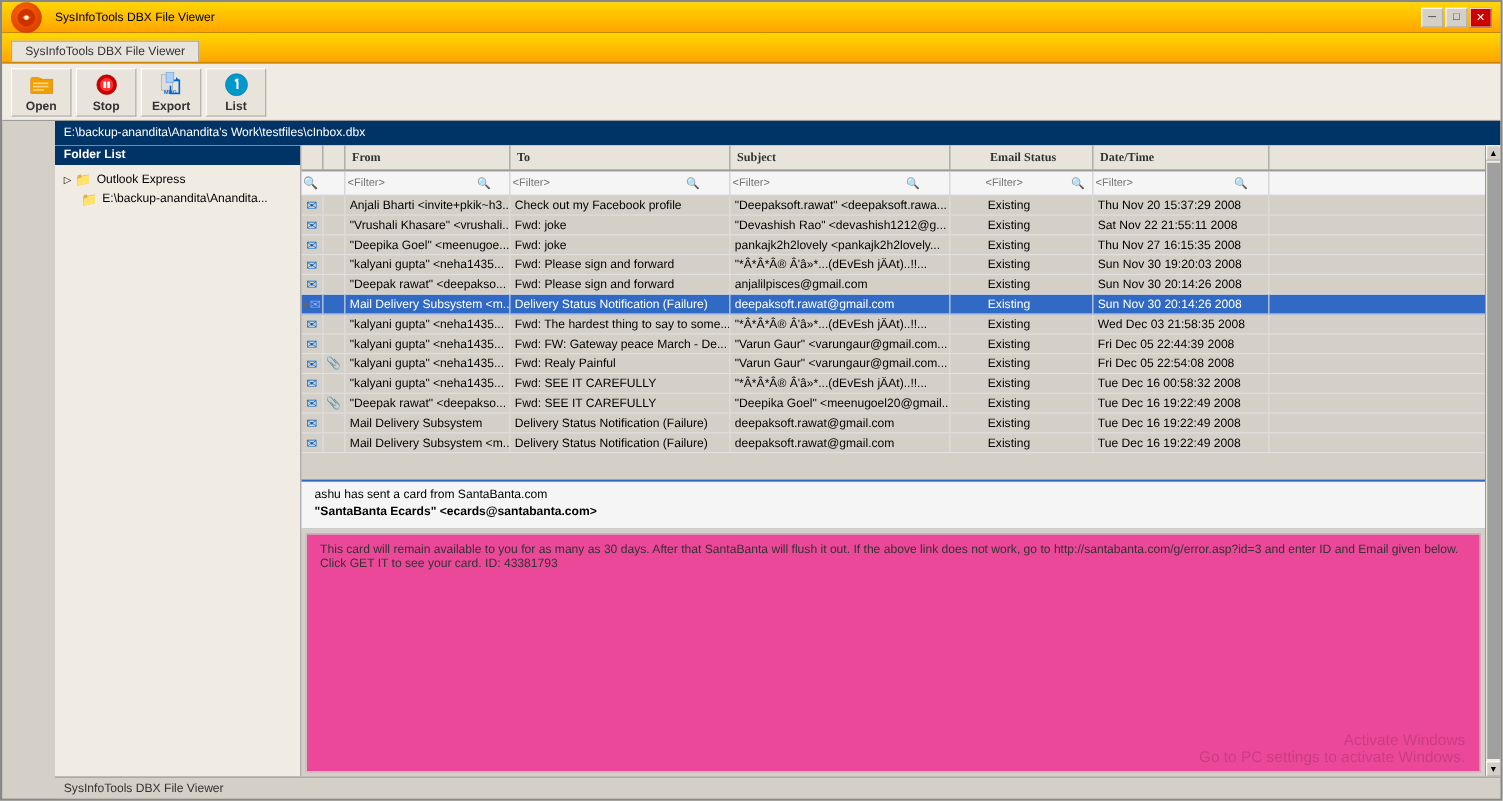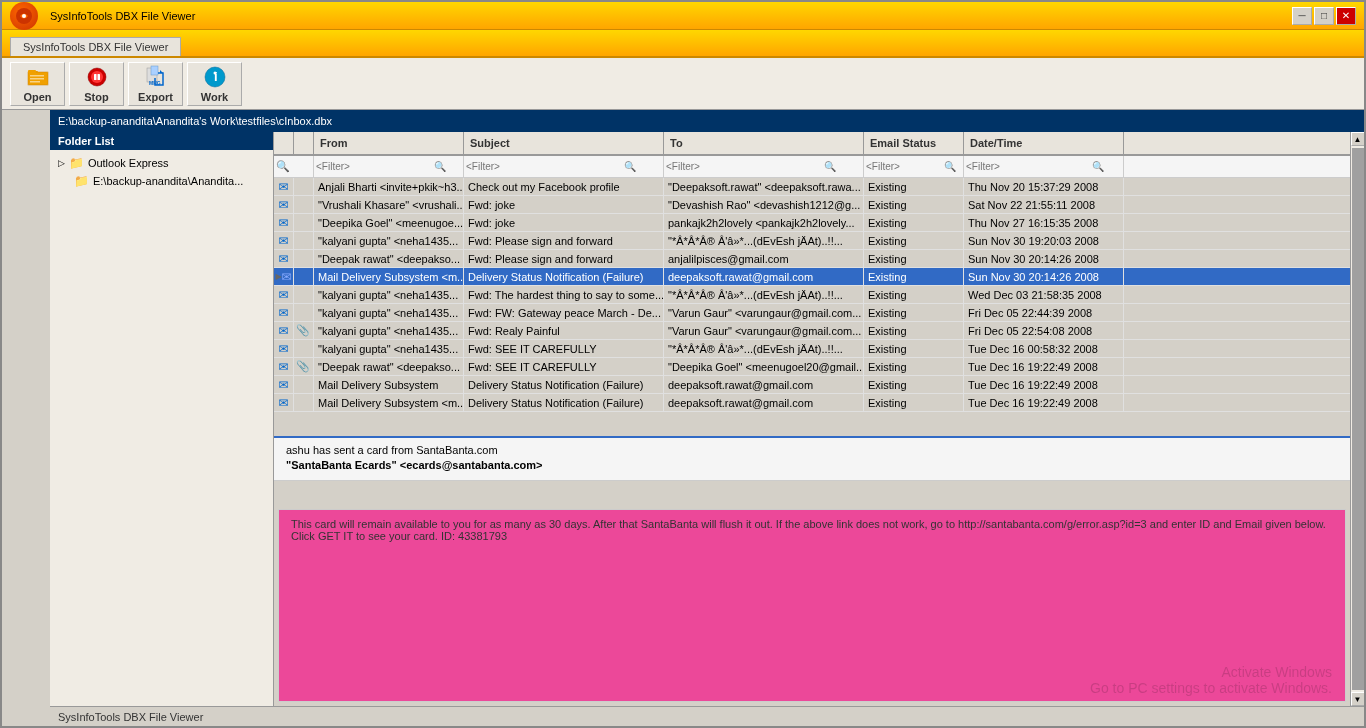--- a/index.html
+++ b/index.html
@@ -139,27 +139,28 @@
     .col-header {
       padding: 0 6px;
       font-size: 11px;
       font-weight: bold;
       color: #333;
       border-right: 1px solid #999;
       height: 100%;
       display: flex;
       align-items: center;
       cursor: pointer;
+      font-family: Liberation Serif, serif;
     }
     .col-icon { width: 20px; min-width: 20px; border-right: 1px solid #999; height: 100%; display: flex; align-items: center; justify-content: center; }
     .col-attach { width: 20px; min-width: 20px; border-right: 1px solid #999; height: 100%; display: flex; align-items: center; justify-content: center; }
     .col-from { width: 150px; min-width: 150px; }
     .col-subject { width: 200px; min-width: 200px; }
     .col-to { width: 200px; min-width: 200px; }
-    .col-status { width: 100px; min-width: 100px; }
+    .col-status { width: 100px; min-width: 100px; margin-left: 30px; }
     .col-date { width: 160px; min-width: 160px; }
 
     
     .filter-row {
       display: flex;
       background: #f5f5f5;
       border-bottom: 1px solid #ccc;
       height: 22px;
       align-items: center;
     }
@@ -207,21 +208,20 @@
       display: flex;
       align-items: center;
     }
 
     
     .preview-area {
       height: 270px;
       border-top: 2px solid #316ac5;
       display: flex;
       flex-direction: column;
-      gap: 24px;
     }
     .preview-header {
       background: #f5f5f5;
       border-bottom: 1px solid #ccc;
       padding: 6px 12px;
       font-size: 11px;
     }
     .preview-header-line { margin-bottom: 3px; }
     .preview-body {
       flex: 1;
@@ -398,21 +398,21 @@
       <span class="toolbar-label">Export</span>
     </button>
     <button class="toolbar-btn">
       <div class="toolbar-icon">
         <svg width="24" height="24" viewBox="0 0 24 24">
           <circle cx="12" cy="12" r="10" fill="#0099cc" stroke="#006699" stroke-width="0.5"></circle>
           <text x="11" y="16" font-size="13" fill="white" font-weight="bold">i</text>
           <circle cx="12" cy="8" r="1.5" fill="white"></circle>
         </svg>
       </div>
-      <span class="toolbar-label">Work</span>
+      <span class="toolbar-label">List</span>
     </button>
   </div>
 
   <div class="content-area">
 
     <div class="breadcrumb-bar">
       <span>E:\backup-anandita\Anandita's Work\testfiles\cInbox.dbx</span>
     </div>
 
     <div class="mid-layout">
@@ -435,22 +435,22 @@
       </div>
 
       <div class="right-panel">
 
         <div class="email-table-area">
 
           <div class="col-headers">
             <div class="col-header col-icon"></div>
             <div class="col-header col-attach"></div>
             <div class="col-header col-from">From</div>
+            <div class="col-header col-to">To</div>
             <div class="col-header col-subject">Subject</div>
-            <div class="col-header col-to">To</div>
             <div class="col-header col-status">Email Status</div>
             <div class="col-header col-date">Date/Time</div>
           </div>
 
           <div class="filter-row">
             <div class="filter-cell" style="width:40px;">
               <span style="color:#666;font-size:11px;">🔍</span>
             </div>
             <div class="filter-cell col-from">
               <input class="filter-input" placeholder="&lt;Filter&gt;" style="">

